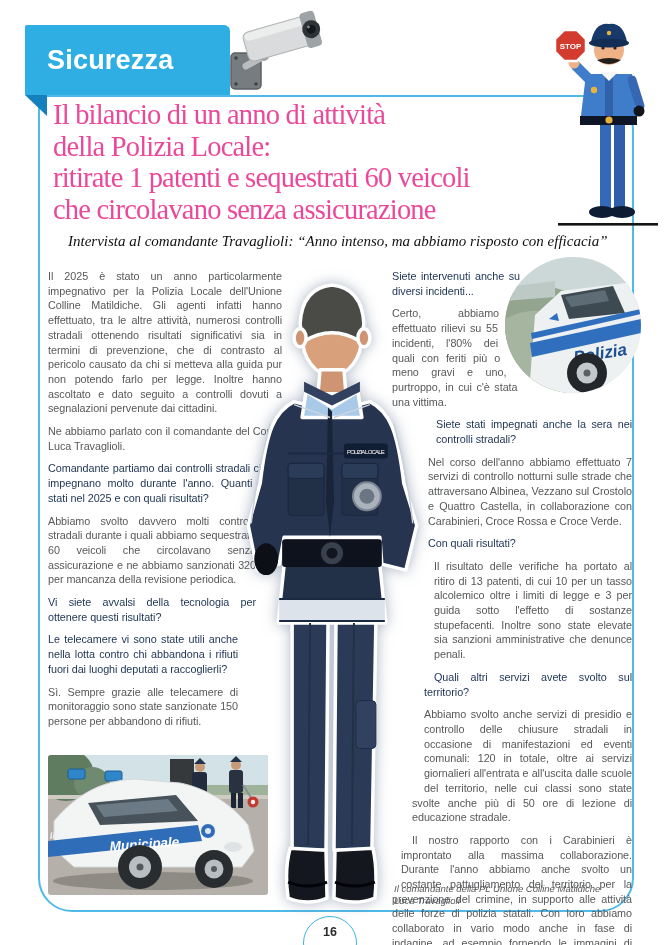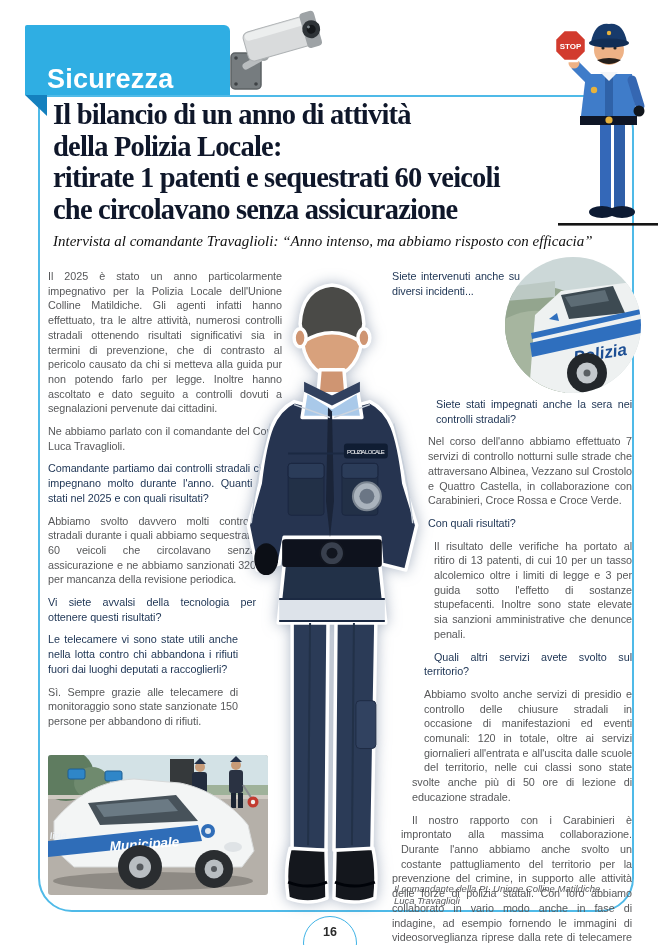--- a/index.html
+++ b/index.html
@@ -2,29 +2,29 @@
 <html lang="it"><head>
 <meta charset="utf-8">
 <style>
   html,body{margin:0;padding:0;background:#fff;}
   .page{position:relative;width:668px;height:945px;background:#fff;overflow:hidden;
         font-family:"Liberation Sans",sans-serif;}
   
   .content-frame{position:absolute;left:38px;top:95px;width:592px;height:813px;
       border:2.5px solid #4FBAE8;border-radius:6px 34px 34px 34px;z-index:1;background:#fff;}
   .section-tab{position:absolute;left:25px;top:25px;width:205px;height:70px;background:#2FAEE3;
-      z-index:4;border-radius:2px 6px 0 0;display:flex;align-items:flex-end;}
+      z-index:4;border-radius:2px 6px 0 0;display:flex;align-items:center;}
   .section-tab span{color:#fff;font-size:27px;font-weight:700;padding-left:22px;letter-spacing:.2px;}
   .tab-fold{position:absolute;left:25px;top:95px;width:0;height:0;z-index:3;
       border-left:22px solid transparent;border-top:21px solid #1480BE;}
   
   .headline{position:absolute;left:53px;top:99px;width:556px;z-index:3;
-      font-family:"Liberation Serif",serif;font-weight:700;color:#0f172a;
+      font-family:"Liberation Serif",serif;font-weight:400;color:#ec4899;
       font-size:28.5px;line-height:31.5px;letter-spacing:-0.8px;}
-  .subtitle{position:absolute;left:53px;top:233px;width:575px;z-index:3;
+  .subtitle{position:absolute;left:68px;top:233px;width:575px;z-index:3;
       font-family:"Liberation Serif",serif;font-style:italic;font-size:15px;color:#101010;}
   
   .col{position:absolute;z-index:3;font-size:10.8px;line-height:14.7px;color:#57585A;
       text-align:justify;letter-spacing:-0.05px;}
   .col-left{left:48px;top:269px;width:234px;}
   .col-right{left:392px;top:269px;width:240px;}
   .col p{margin:0 0 8px 0;}
   .col .q{color:#1C3353;font-weight:400;}
   .spacer{pointer-events:none;}
   .sp-r{float:right;}
@@ -207,20 +207,21 @@
     <p class="para">Abbiamo svolto davvero molti controlli stradali durante i quali abbiamo sequestrato 60 veicoli che circolavano senza assicurazione e ne abbiamo sanzionati 320 per mancanza della revisione periodica.</p>
     <p class="q">Vi siete avvalsi della tecnologia per ottenere questi risultati?</p>
     <div class="spacer sp-r" style="width:18px;height:90px;"></div>
     <p class="q">Le telecamere vi sono state utili anche nella lotta contro chi abbandona i rifiuti fuori dai luoghi deputati a raccoglierli?</p>
     <p class="para">Sì. Sempre grazie alle telecamere di monitoraggio sono state sanzionate 150 persone per abbandono di rifiuti.</p>
   </div>
 
   <div class="col col-right">
     <div class="van-hole spacer"></div>
     <p class="q">Siete intervenuti anche su diversi incidenti...</p>
+    <p class="para">Certo, abbiamo effettuato rilievi su 55 incidenti, l'80% dei quali con feriti più o meno gravi e uno, purtroppo, in cui c'è stata una vittima.</p>
     <div style="clear:right;" class="spacer"></div>
     <div class="spacer sp-l" style="width:44px;height:36px;"></div>
     <div class="spacer sp-l" style="width:36px;height:118px;"></div>
     <div class="spacer sp-l" style="width:42px;height:112px;"></div>
     <div class="spacer sp-l" style="width:32px;height:100px;"></div>
     <div class="spacer sp-l" style="width:20px;height:60px;"></div>
     <div class="spacer sp-l" style="width:9px;height:40px;"></div>
     <p class="q">Siete stati impegnati anche la sera nei controlli stradali?</p>
     <p class="para">Nel corso dell'anno abbiamo effettuato 7 servizi di controllo notturni sulle strade che attraversano Albinea, Vezzano sul Crostolo e Quattro Castella, in collaborazione con Carabinieri, Croce Rossa e Croce Verde.</p>
     <p class="q">Con quali risultati?</p>

